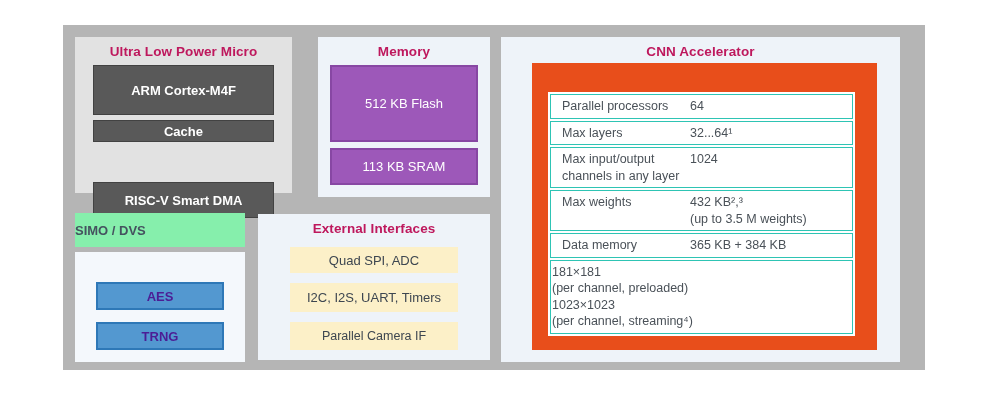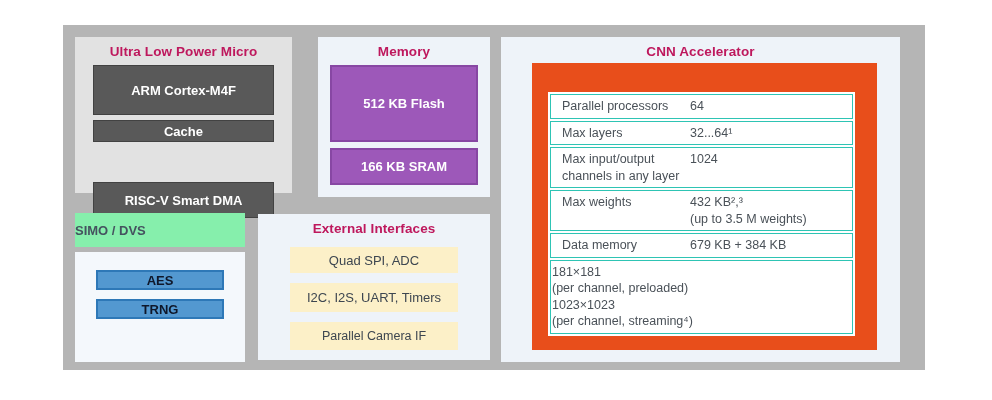--- a/index.html
+++ b/index.html
@@ -33,30 +33,30 @@
     font-weight: bold; font-size: 13px; display: flex; align-items: center;
     justify-content: center; margin-bottom: 5px;
   }
   .dark-arm   { height: 50px; }
   .dark-cache { height: 22px; }
   .dark-dma   { height: 36px; margin-bottom: 0; margin-top: 40px; }
 
   .mem-blocks { margin: 6px 12px 0 12px; }
   .purple-block {
     background: #9d58b9; border: 2px solid #8747a3; color: #ffffff;
-    font-weight: bold; font-size: 13px; display: flex; align-items: center;
+    font-weight: normal; font-size: 13px; display: flex; align-items: center;
     justify-content: center;
   }
   .purple-flash { height: 77px; margin-bottom: 6px; }
   .purple-sram  { height: 37px; }
 
   .sec-blocks { padding-top: 18px; }
   .blue-block {
-    width: 128px; height: 20px; margin: 0 auto 9px auto;
-    background: #5398d0; border: 2px solid #2e78b7; color: #0f172a;
+    width: 128px; height: 28px; margin: 12px auto 9px auto;
+    background: #5398d0; border: 2px solid #2e78b7; color: #4c1d95;
     font-weight: bold; font-size: 13px; display: flex; align-items: center;
     justify-content: center;
   }
 
   .ext-blocks { margin-top: 11px; }
   .cream-block {
     width: 168px; margin: 0 auto 10px auto; background: #fcf0c8; color: #3d4650;
     font-size: 13px; display: flex; align-items: center; justify-content: center;
   }
   .cream-1 { height: 26px; }
@@ -97,21 +97,21 @@
         <div class="dark-block dark-arm">ARM Cortex-M4F</div>
         <div class="dark-block dark-cache">Cache</div>
         <div class="dark-block dark-dma">RISC-V Smart DMA</div>
       </div>
     </div>
 
     <div class="panel panel-mem">
       <div class="panel-title">Memory</div>
       <div class="mem-blocks">
         <div class="purple-block purple-flash">512 KB Flash</div>
-        <div class="purple-block purple-sram">166 KB SRAM</div>
+        <div class="purple-block purple-sram">113 KB SRAM</div>
       </div>
     </div>
 
     <div class="panel panel-simo">
       <div class="simo-label">SIMO / DVS</div>
     </div>
 
     <div class="panel panel-sec">
       <div class="sec-blocks">
         <div class="blue-block">AES</div>
@@ -150,21 +150,21 @@
           </div>
 
           <div class="spec-row">
             <div class="spec-label">Max weights</div>
             <div class="spec-value">432 KB²,³
 (up to 3.5 M weights)</div>
           </div>
 
           <div class="spec-row">
             <div class="spec-label">Data memory</div>
-            <div class="spec-value">679 KB + 384 KB</div>
+            <div class="spec-value">365 KB + 384 KB</div>
           </div>
 
           <div class="spec-row">
             <div class="spec-value">181×181
 (per channel, preloaded)
 1023×1023
 (per channel, streaming⁴)</div>
           </div>
 
         </div>

